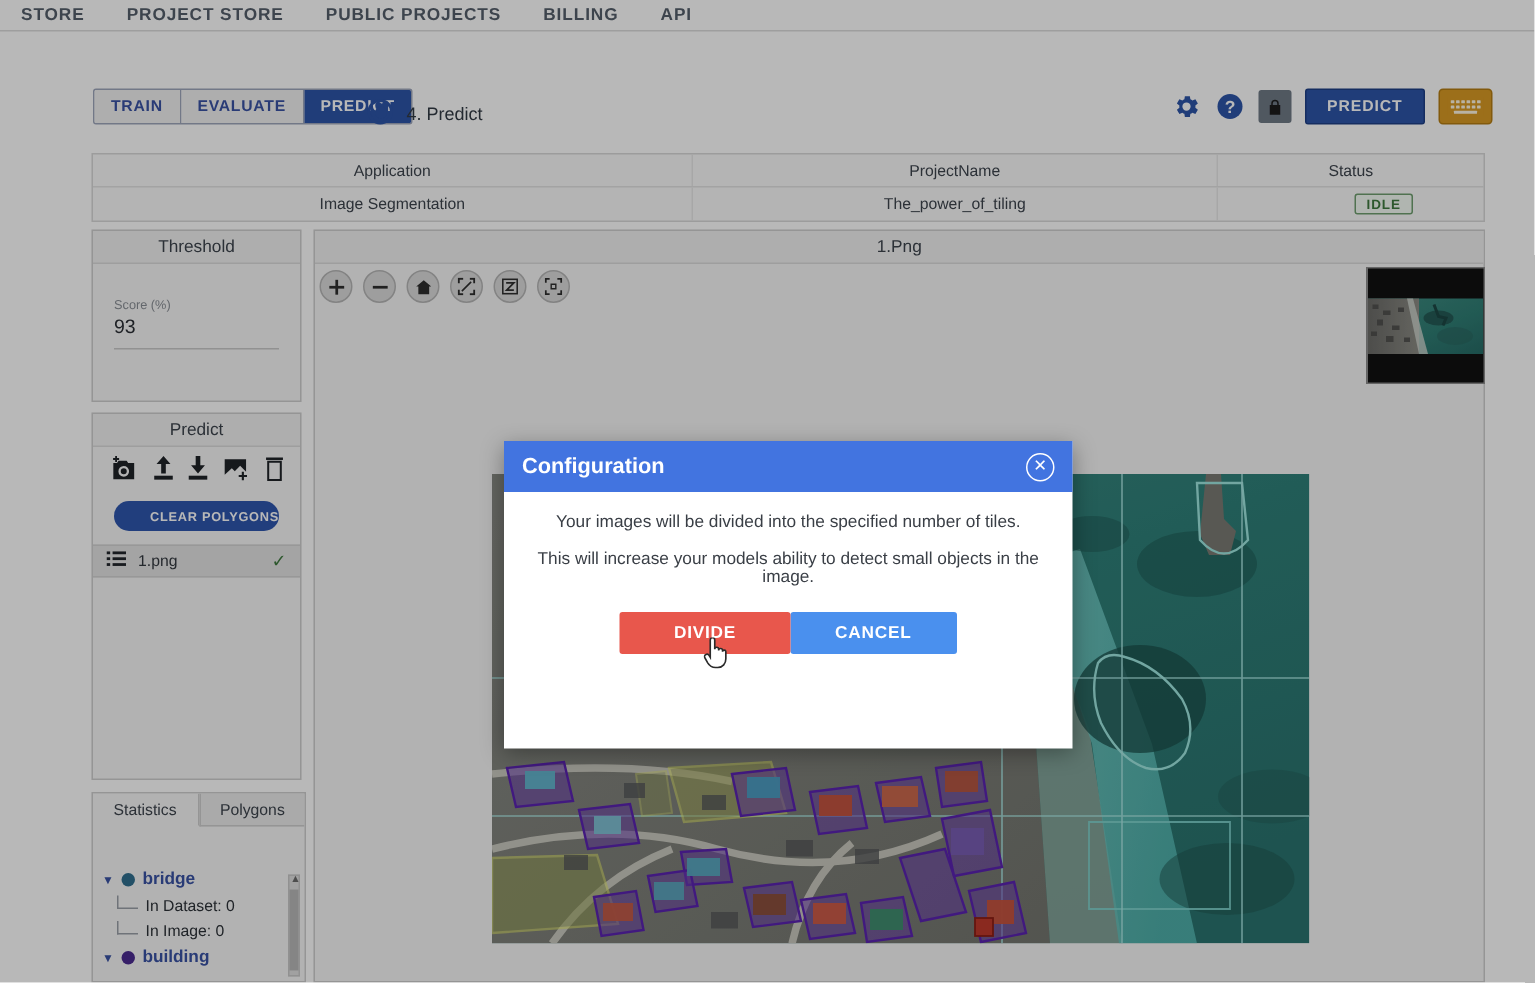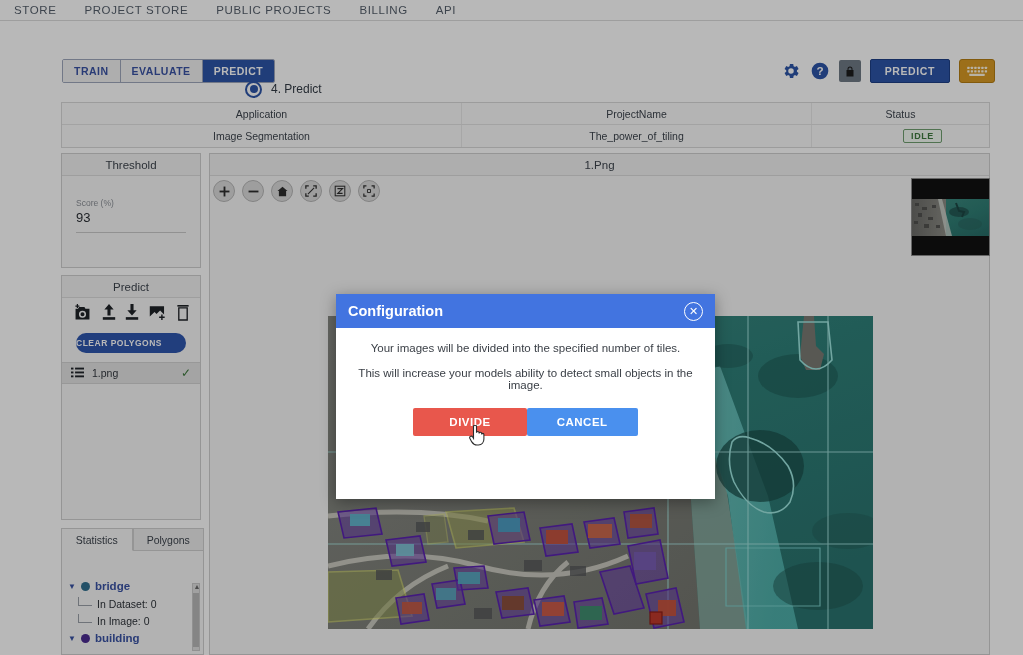--- a/index.html
+++ b/index.html
@@ -19,20 +19,21 @@
     background:rgba(0,0,0,0.28);
     z-index:50; pointer-events:none;
   }
 
   
   .topnav {
     position:absolute; top:0; left:0; width:1023px; height:20px;
     display:flex; align-items:center; gap:0px;
     padding-left:0px;
     background:#ffffff;
+    font-weight:bold;
   }
   .topnav .navitem {
     font-size:11.5px; letter-spacing:.6px; color:#555f6b;
     padding:0 14px; white-space:nowrap;
   }
   .navdivider {
     position:absolute; top:20px; left:0; width:1023px; height:1px;
     background:#dcdcdc;
   }
 
@@ -49,21 +50,21 @@
     font-size:10.5px; font-weight:bold; letter-spacing:.5px;
     color:#3a53a4; background:#f2f2f2;
     padding:0 11px; display:flex; align-items:center;
     border-right:1px solid #9fa7bb;
   }
   .segbtn:last-child { border-right:none; }
   .segbtn.active { background:#2d55a8; color:#ffffff; }
 
   .radiowrap {
     position:absolute; left:245px; top:11px;
-    display:flex; align-items:center; gap:9px; height:24px;margin-top:18px;
+    display:flex; align-items:flex-end; gap:9px; height:24px;
   }
   .radio-outer {
     width:17px; height:17px; border-radius:50%;
     border:2px solid #2d55a8; display:flex;
     align-items:center; justify-content:center;
   }
   .radio-inner { width:8px; height:8px; border-radius:50%; background:#2d55a8; }
   .radiolabel { font-size:12px; color:#333b45; }
 
   .right-tools {
@@ -126,21 +127,21 @@
 
   #predict-panel { left:61px; top:275px; width:140px; height:245px; }
   .predict-icons {
     display:flex; align-items:center; justify-content:space-between;
     padding:6px 11px 0 11px;
   }
   .clear-poly {
     margin:8px auto 0 auto; display:block; width:110px;
     background:#2f56ad; color:#fff; border-radius:11px;
     font-size:8.5px; font-weight:bold; letter-spacing:.5px;
-    text-align:left; padding:5px 0;
+    text-align:right; padding:5px 0;
   }
   .file-row {
     margin-top:9px; height:22px; background:#e3e3e3;
     display:flex; align-items:center; padding:0 9px; gap:8px;
     border-top:1px solid #d3d3d3; border-bottom:1px solid #d3d3d3;
   }
   .file-name { font-size:10.5px; color:#33383f; flex:1; }
   .file-check { color:#3f7a3f; font-size:12px; }
 
   #stats-panel { left:61px; top:528px; width:143px; height:127px; overflow:hidden; }

